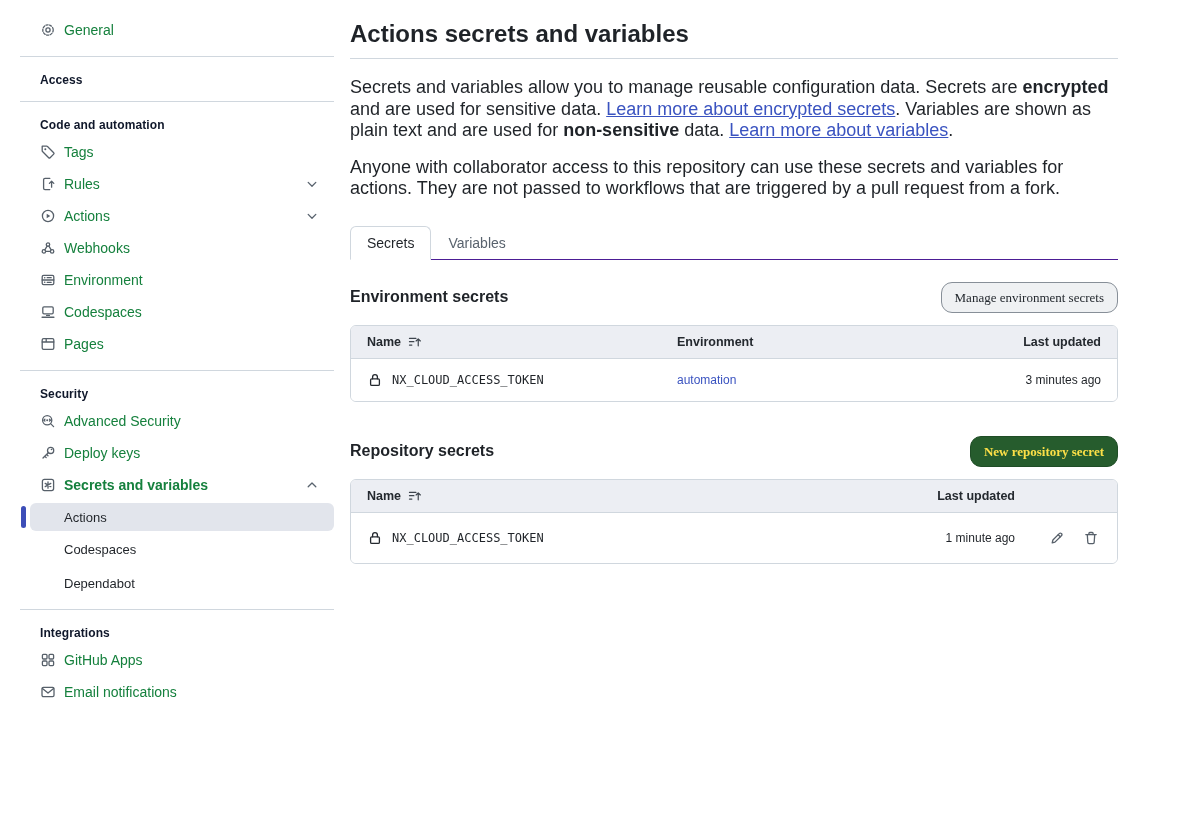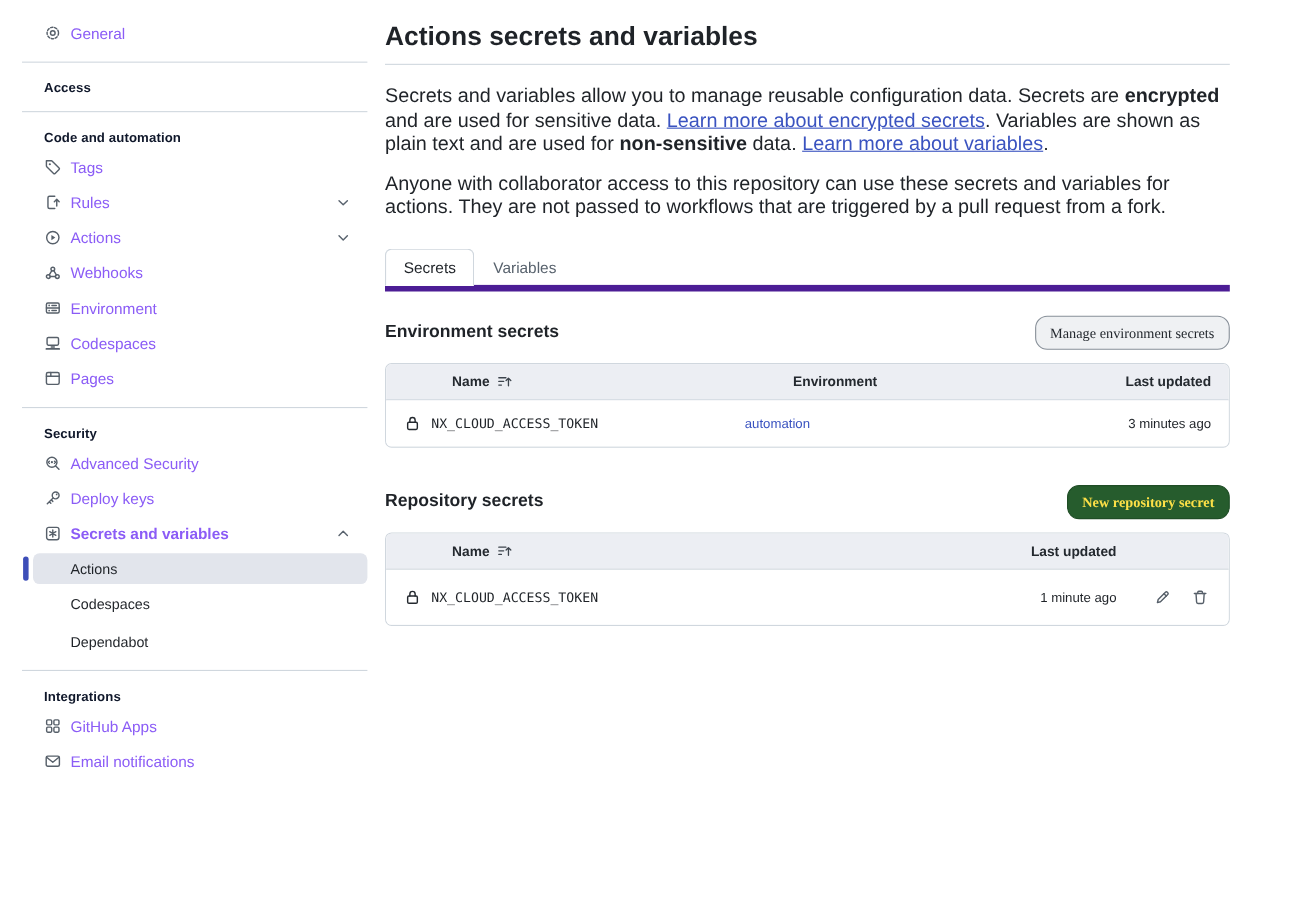--- a/index.html
+++ b/index.html
@@ -17,21 +17,21 @@
   .side-header {
     font-size:12px; font-weight:bold; color:#0f172a;
     padding:6px 0 4px 20px; letter-spacing:.1px;
   }
   .nav-item {
     display:flex; align-items:center; height:32px;
     padding:0 14px 0 20px; border-radius:6px; cursor:pointer;
   }
   .nav-icon { width:16px; height:16px; color:#57606a; flex:none; display:flex; }
   .nav-icon svg { width:16px; height:16px; }
-  .nav-label { margin-left:8px; font-size:14px; color:#8b5cf6; white-space:nowrap; }
+  .nav-label { margin-left:8px; font-size:14px; color:#15803d; white-space:nowrap; }
   .nav-label.bold { font-weight:bold; }
   .chev { margin-left:auto; width:16px; height:16px; color:#59636e; display:flex; }
   .chev svg { width:16px; height:16px; }
 
   .sub-item {
     position:relative; margin-left:10px; height:28px; margin-top:2px; margin-bottom:2px;
     display:flex; align-items:center; padding-left:34px;
     font-size:13px; color:#1f2328; border-radius:6px; cursor:pointer;
   }
   .sub-item { height:32px; }
@@ -45,21 +45,21 @@
   .content { width:768px; margin-left:16px; padding-top:20px; }
   .page-title {
     font-size:24px; font-weight:600; color:#1f2328;
     padding-bottom:10px; border-bottom:1px solid #d0d7de;
   }
   .intro { margin-top:18px; line-height:21.5px; font-size:18px; }
   .intro + .intro { margin-top:15px; }
   a.link { color:#3a53c0; text-decoration:underline; cursor:pointer; }
   a.plain-link { color:#3a53c0; text-decoration:none; cursor:pointer; }
 
-  .tabnav { margin-top:26px; border-bottom:6px solid #4c1d95; display:flex; }
+  .tabnav { margin-top:26px; border-bottom:1px solid #4c1d95; display:flex; }
   .tab {
     padding:8px 16px; font-size:14px; color:#59636e; cursor:pointer;
     border:1px solid transparent; margin-bottom:-1px;
   }
   .tab.active {
     background:#fff; color:#1f2328;
     border:1px solid #d0d7de; border-bottom:1px solid #fff;
     border-radius:6px 6px 0 0;
   }
 
@@ -81,21 +81,21 @@
     border:1px solid #1f4d26;
   }
 
   .table {
     margin-top:12px; border:1px solid #d0d7de; border-radius:6px;
     overflow:hidden; background:#fff;
   }
   .thead { background:#eceef3; border-bottom:1px solid #d0d7de; }
   .grid-env { display:grid; grid-template-columns:310px 1fr 170px; padding:0 16px; align-items:center; }
   .grid-repo { display:grid; grid-template-columns:1fr 150px 86px; padding:0 16px; align-items:center; }
-  .thead .th { font-size:12.5px; font-weight:bold; color:#24292f; display:flex; align-items:center;margin-left:44px; }
+  .thead .th { font-size:12.5px; font-weight:bold; color:#24292f; display:flex; align-items:center; }
   .thead { height:33px; }
   .thead.grid-env, .thead.grid-repo { height:33px; }
   .trow { background:#fff; }
   .trow.env-row { height:42px; }
   .trow.repo-row { height:50px; }
   .td { font-size:12px; color:#1f2328; display:flex; align-items:center; }
   .right { justify-content:flex-end; text-align:right; }
   .mono { font-family:"DejaVu Sans Mono","Liberation Mono",monospace; font-size:12px; margin-left:9px; }
   .lock { width:16px; height:16px; color:#24292f; flex:none; }
   .sort-icon { margin-left:7px; color:#3d444d; display:flex; }

